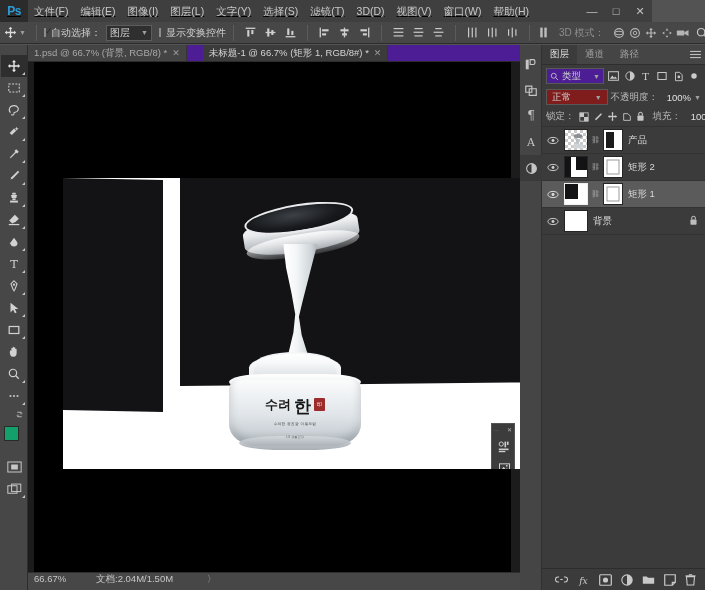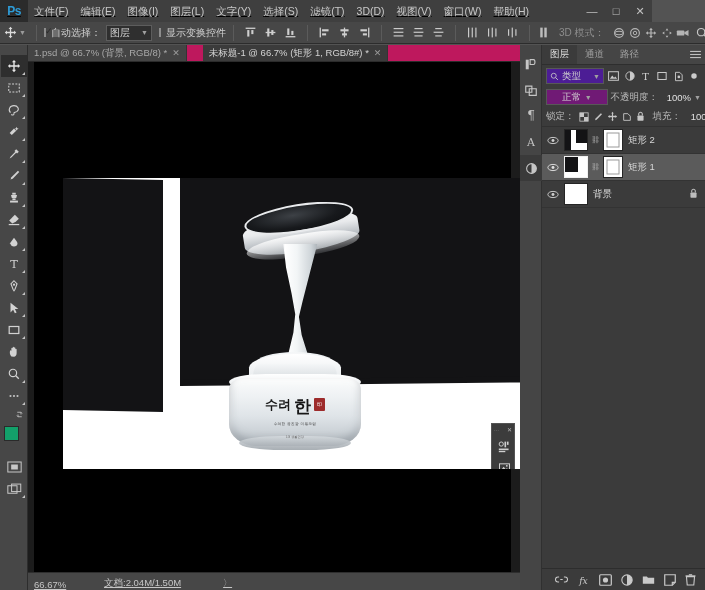--- a/index.html
+++ b/index.html
@@ -101,21 +101,21 @@
   }
   .sw-bg {
     position: absolute; left: 11px; top: 11px; width: 15px; height: 15px;
     background: #ffffff; border: 1px solid #2a2a2a; z-index: -1;
   }
   .sw-wrap { position: relative; }
 
   
   .tabbar {
     position: absolute; left: 28px; top: 45px; width: 492px; height: 17px;
-    background: #be185d; display: flex; align-items: stretch;
+    background: #4c1d95; display: flex; align-items: stretch;
     border-bottom: 1px solid #2b2b2b;
   }
   .tab {
     display: flex; align-items: center; padding: 0 6px; font-size: 9.5px;
     color: #a8a8a8; background: #444444; border-right: 1px solid #343434;
     white-space: nowrap; gap: 5px;
   }
   .tab.active { background: #3b3b3b; color: #d4d4d4; margin-left: 16px; }
   .tab .x { font-size: 9px; color: #9a9a9a; }
 
@@ -232,24 +232,23 @@
     background: #3c3c3c; border: 1px solid #545454;
   }
   .mw-head { height: 11px; display: flex; align-items: center; justify-content: space-between; padding: 0 2px; }
   .mw-dots { color: #9a9a9a; font-size: 5px; letter-spacing: .5px; }
   .mw-x { color: #b5b5b5; font-size: 6px; }
   .mw-btn { width: 24px; height: 22px; display: flex; align-items: center; justify-content: center; }
 
   
   .statusbar {
     position: absolute; left: 28px; top: 572px; width: 492px; height: 18px;
-    background: #474747; display: flex; align-items: flex-end;
-    font-size: 9.5px; color: #c6c6c6; padding-left: 6px; gap: 8px;
+    background: #474747; display: flex; align-items: flex-start;
+    font-size: 9.5px; color: #c6c6c6; padding-left: 6px; gap: 0;
     border-top: 1px solid #2e2e2e;
-    text-decoration: underline;
   }
   .sb-zoom { width: 62px; }
   .sb-doc { }
   .sb-arrow { margin-left: 34px; color: #a5a5a5; font-size: 9px; }
 
   
   .rail {
     position: absolute; left: 520px; top: 45px; width: 22px; height: 545px;
     background: #454545; border-right: 1px solid #303030; padding-top: 6px;
   }
@@ -283,23 +282,23 @@
     font-size: 9.5px; color: #d0d0d0; justify-content: space-between;
   }
   .fi {
     width: 13px; height: 15px; display: flex; align-items: center; justify-content: center;
     color: #c9c9c9; font-size: 9px;
   }
   .blend-row {
     height: 20px; display: flex; align-items: center; padding: 0 4px; gap: 3px;
   }
   .blend-sel {
-    height: 16px; width: 74px; background: #701a75; border: 1px solid #585858;
+    height: 16px; width: 74px; background: #7f1d1d; border: 1px solid #585858;
     display: flex; align-items: center; justify-content: space-between;
-    padding: 0 15px; font-size: 9.5px; color: #d6d6d6;
+    padding: 0 5px; font-size: 9.5px; color: #d6d6d6;
   }
   .mini-label { font-size: 9.5px; color: #bdbdbd; white-space: nowrap; }
   .val-box {
     height: 15px; min-width: 30px; background: transparent; color: #e0e0e0;
     font-size: 9.5px; display: flex; align-items: center; justify-content: flex-end;
   }
   .lock-row {
     height: 20px; display: flex; align-items: center; padding: 0 4px; gap: 4px;
     border-bottom: 1px solid #313131;
   }
@@ -834,20 +833,43 @@
             <rect x="1.6" y="5" width="6.8" height="5.6" rx="0.8" fill="#c5c5c5"></rect>
           </svg>
       </span>
       <span class="mini-label" style="margin-left:4px;">填充：</span>
       <span class="val-box">100%</span>
 
     </div>
 
     <div class="layers-list">
 
+      <div class="layer-row">
+        <span class="eye">
+          <svg width="12" height="9" viewBox="0 0 14 10">
+              <ellipse cx="7" cy="5" rx="6" ry="3.6" fill="none" stroke="#cfcfcf" stroke-width="1.1"></ellipse>
+              <circle cx="7" cy="5" r="1.7" fill="#cfcfcf"></circle>
+            </svg>
+        </span>
+        <span class="thumb checker">
+          <svg width="22" height="20" viewBox="0 0 22 20" style="position:absolute;left:0;top:0;">
+            <ellipse cx="13" cy="6" rx="4.5" ry="2" fill="#8a8f94"></ellipse>
+            <path d="M11 8 q2 4 2 7" stroke="#b9bec2" stroke-width="2.4" fill="none"></path>
+            <ellipse cx="13" cy="16" rx="5.5" ry="2.6" fill="#cfd4d8"></ellipse>
+          </svg>
+        </span>
+        <span class="mask-link">⛓</span>
+        <span class="thumb-mask">
+          <svg width="18" height="20" viewBox="0 0 18 20" style="position:absolute;left:0;top:0;">
+              <rect width="18" height="20" fill="#ffffff"></rect>
+              <rect x="2" y="2" width="8" height="16" fill="#1b1b1b"></rect>
+            </svg>
+        </span>
+        <span class="layer-name">产品</span>
+      </div>
 
       <div class="layer-row">
         <span class="eye">
           <svg width="12" height="9" viewBox="0 0 14 10">
               <ellipse cx="7" cy="5" rx="6" ry="3.6" fill="none" stroke="#cfcfcf" stroke-width="1.1"></ellipse>
               <circle cx="7" cy="5" r="1.7" fill="#cfcfcf"></circle>
             </svg>
         </span>
         <span class="thumb">
           <svg width="22" height="20" viewBox="0 0 22 20" style="position:absolute;left:0;top:0;">

